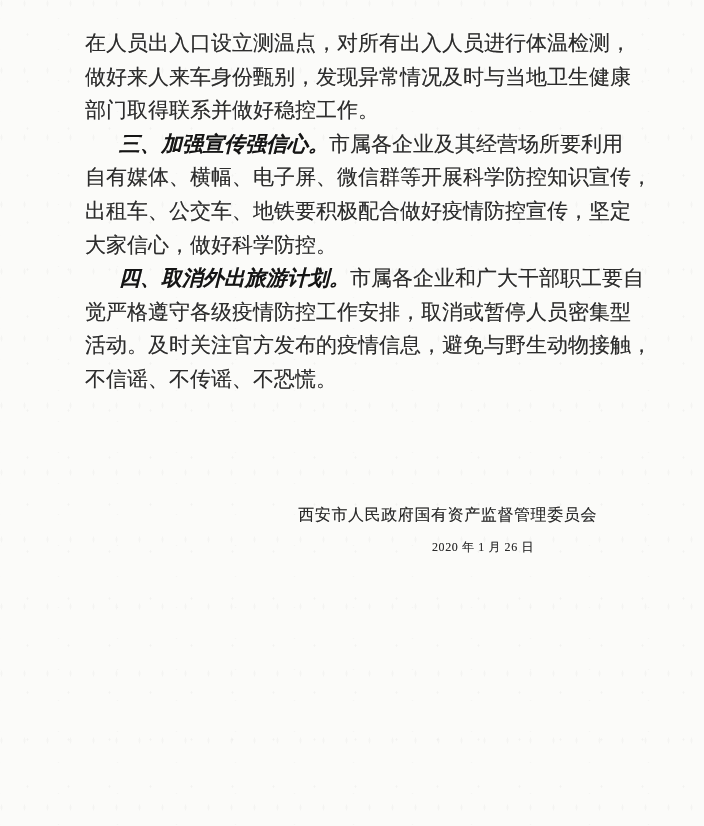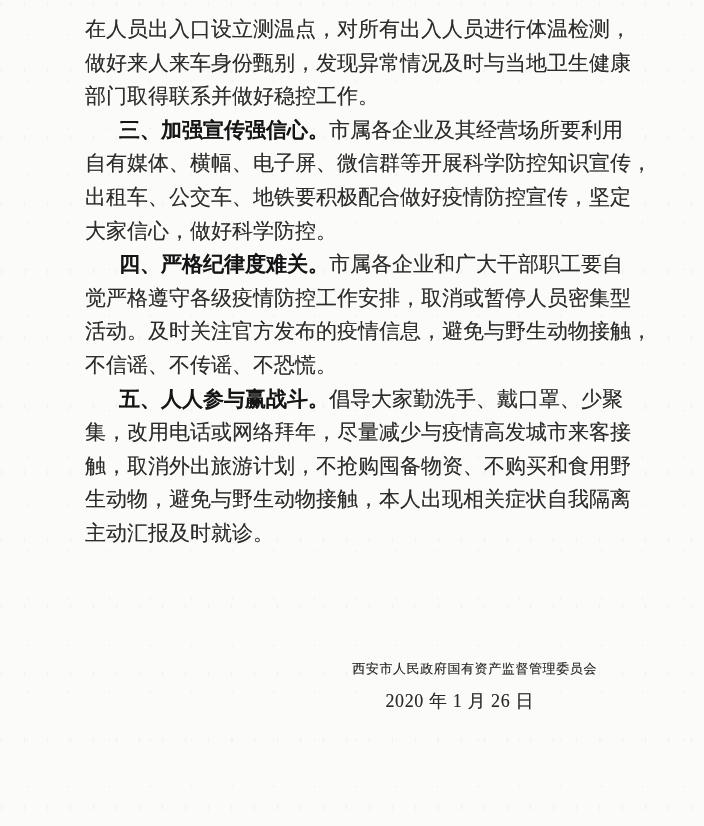--- a/index.html
+++ b/index.html
@@ -21,86 +21,82 @@
     background-image:
       radial-gradient(rgba(110,110,110,0.06) 0.7px, transparent 1.2px),
       radial-gradient(rgba(140,140,140,0.05) 0.6px, transparent 1.1px),
       radial-gradient(rgba(90,90,90,0.04) 0.7px, transparent 1.3px);
     background-size: 41px 47px, 59px 31px, 23px 67px;
     background-position: 7px 11px, 29px 3px, 13px 37px;
   }
   .content {
     position: absolute;
     left: 85px;
-    top: 13px;
+    top: 27px;
     width: 592px;
     font-size: 21px;
     line-height: 33.6px;
     color: #2d2d2d;
     text-align: left;
     text-shadow: 0 0 0.6px rgba(70,70,70,0.55);
   }
   .para {
     margin: 0;
     white-space: pre-line;
   }
   .indent {
     text-indent: 34px;
   }
   .lead {
     font-weight: bold;
     color: #151515;
+    font-style: italic;
   }
   .closing {
     margin-top: 101px;
   }
   .sign-line {
     margin: 0;
     text-align: right;
     padding-right: 80px;
-    font-size: 13px;
+    font-size: 16px;
     letter-spacing: 0.6px;
     line-height: 33.6px;
     color: #2b2b2b;
   }
   .date-line {
     margin: 0;
     text-align: right;
     padding-right: 143px;
-    font-size: 18px;
+    font-size: 12px;
     letter-spacing: 0.6px;
     line-height: 33.6px;
     color: #2b2b2b;
   }
 </style>
 </head>
 <body>
 
 <div class="page">
   <div class="content">
 
     <p class="para"><span>在人员出入口设立测温点，对所有出入人员进行体温检测，
 做好来人来车身份甄别，发现异常情况及时与当地卫生健康
 部门取得联系并做好稳控工作。</span></p>
 
     <p class="para indent"><b class="lead">三、加强宣传强信心。</b><span>市属各企业及其经营场所要利用
 自有媒体、横幅、电子屏、微信群等开展科学防控知识宣传，
 出租车、公交车、地铁要积极配合做好疫情防控宣传，坚定
 大家信心，做好科学防控。</span></p>
 
-    <p class="para indent"><b class="lead">四、严格纪律度难关。</b><span>市属各企业和广大干部职工要自
+    <p class="para indent"><b class="lead">四、取消外出旅游计划。</b><span>市属各企业和广大干部职工要自
 觉严格遵守各级疫情防控工作安排，取消或暂停人员密集型
 活动。及时关注官方发布的疫情信息，避免与野生动物接触，
 不信谣、不传谣、不恐慌。</span></p>
 
-    <p class="para indent"><b class="lead">五、人人参与赢战斗。</b><span>倡导大家勤洗手、戴口罩、少聚
-集，改用电话或网络拜年，尽量减少与疫情高发城市来客接
-触，取消外出旅游计划，不抢购囤备物资、不购买和食用野
-生动物，避免与野生动物接触，本人出现相关症状自我隔离
-主动汇报及时就诊。</span></p>
 
 
     <div class="closing">
       <p class="sign-line">西安市人民政府国有资产监督管理委员会</p>
       <p class="date-line">2020 年 1 月 26 日</p>
     </div>
 
   </div>
 </div>
 

